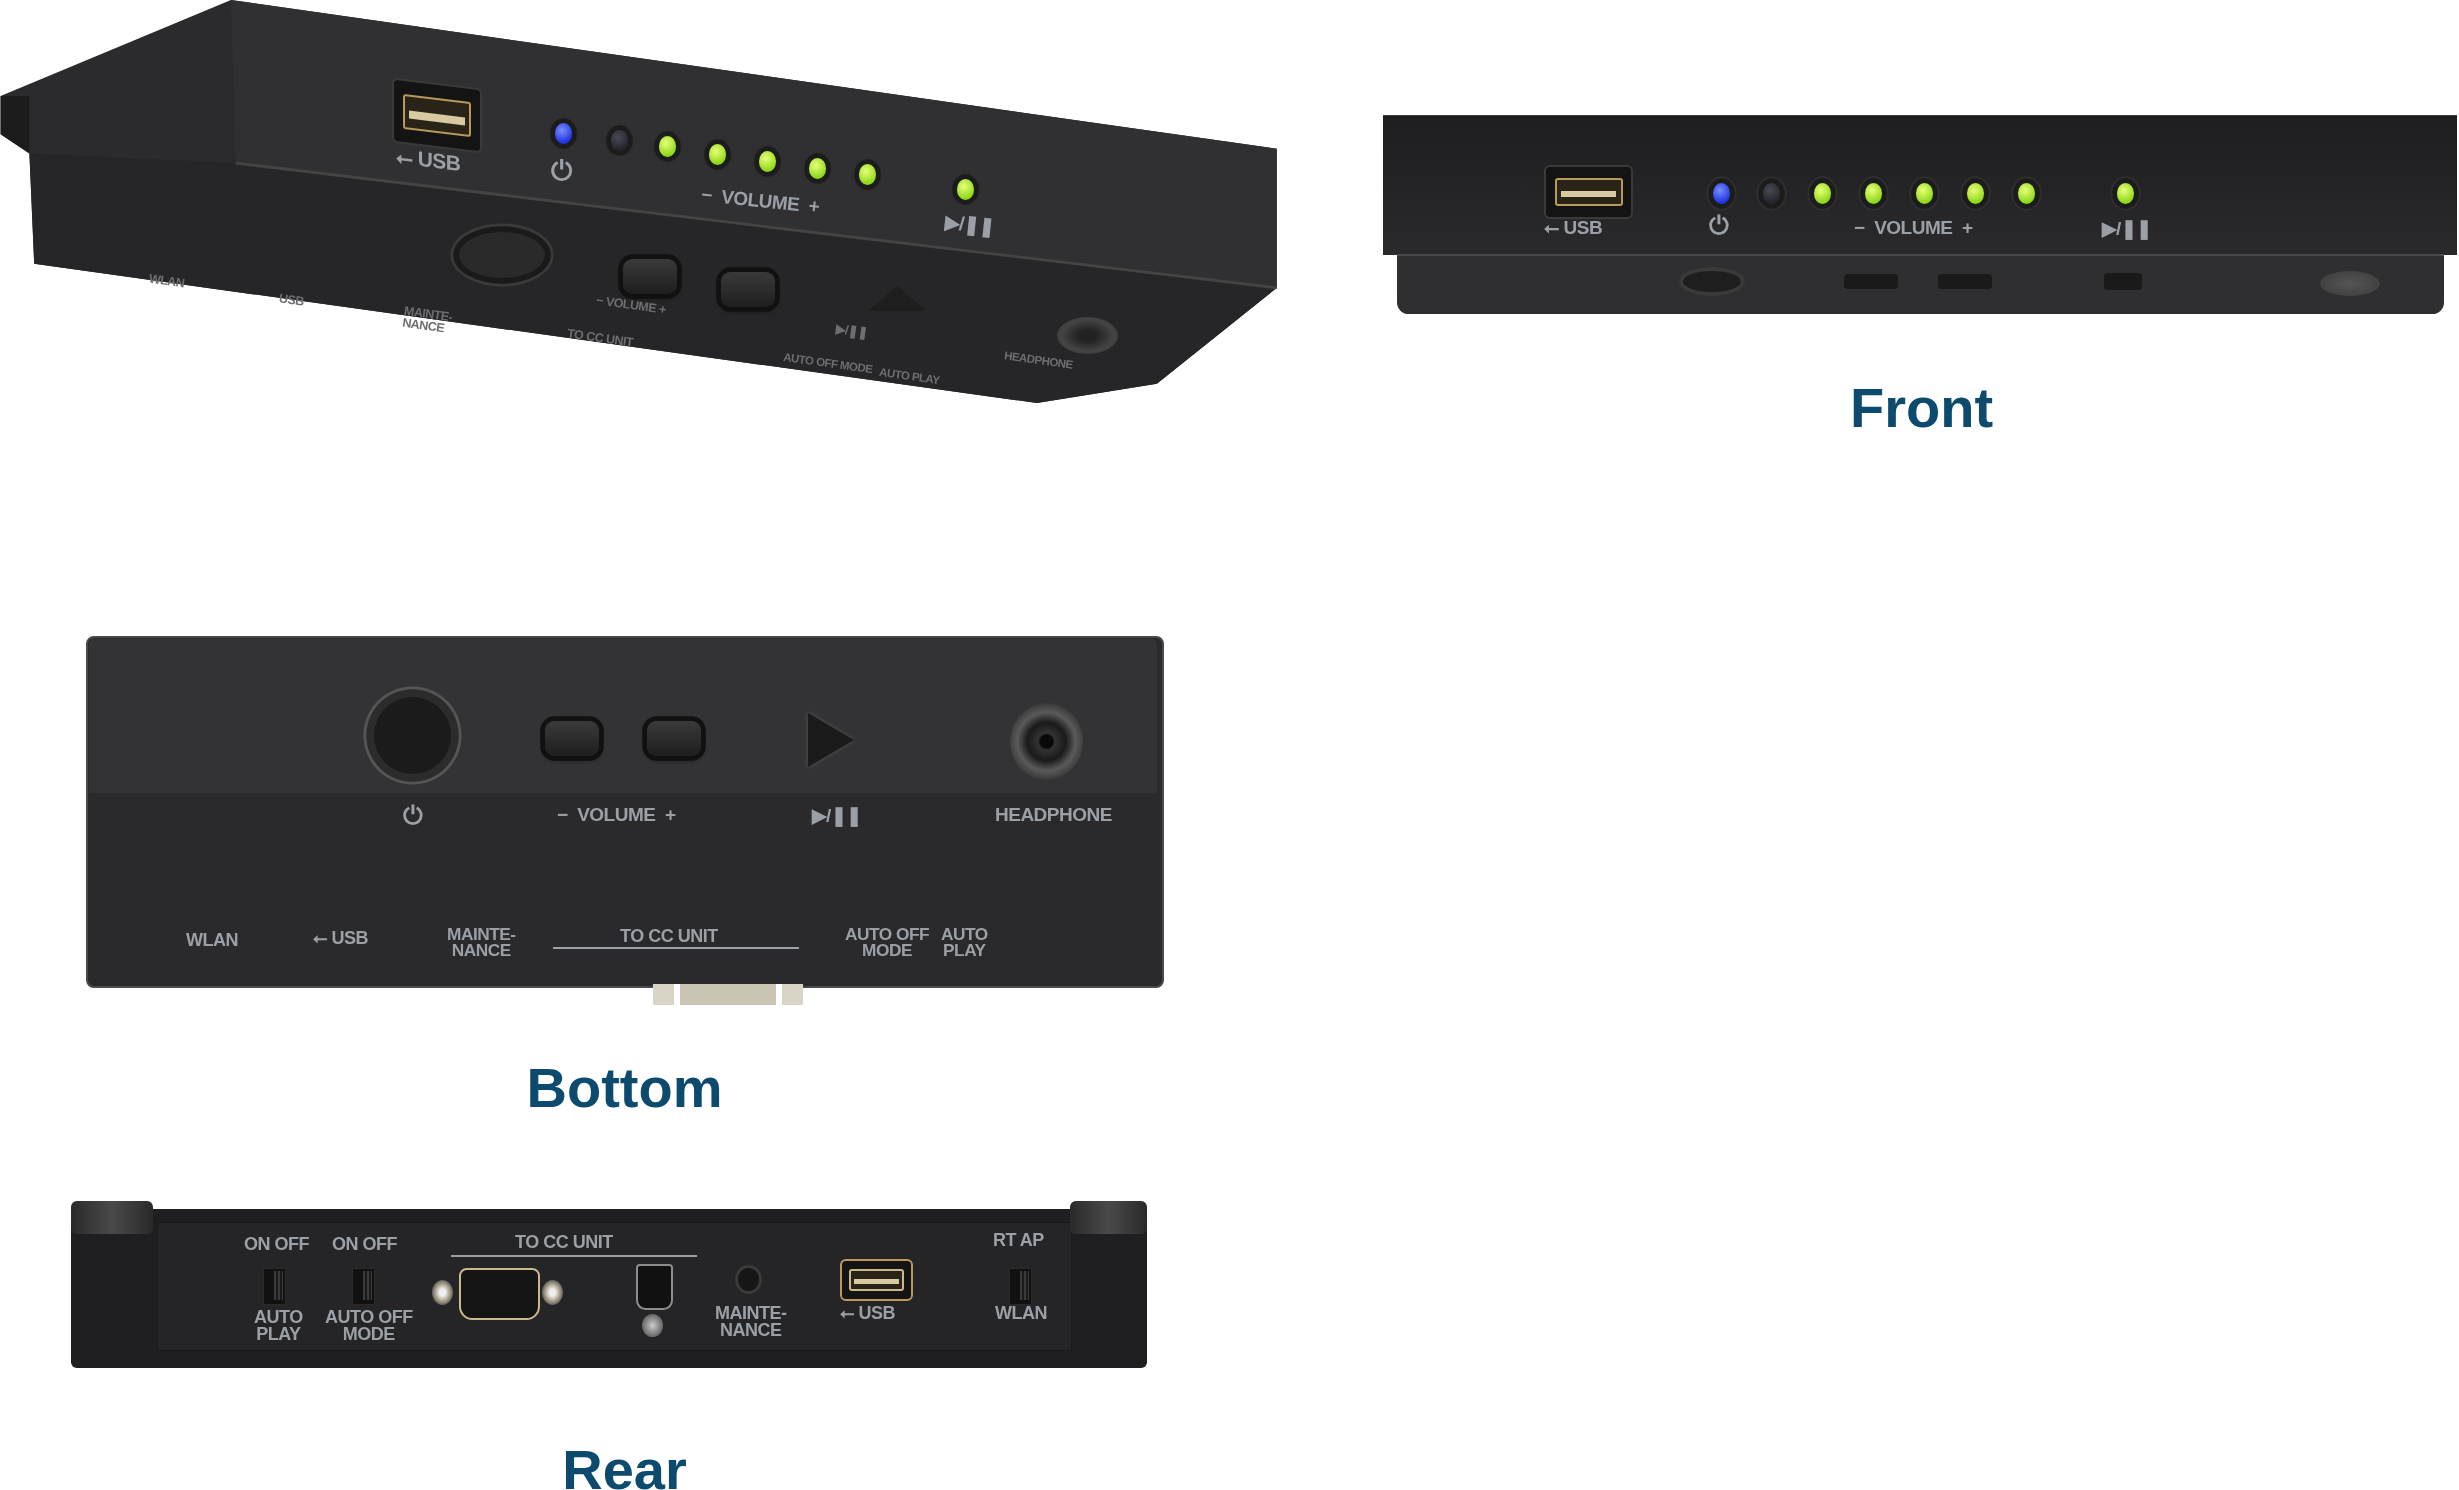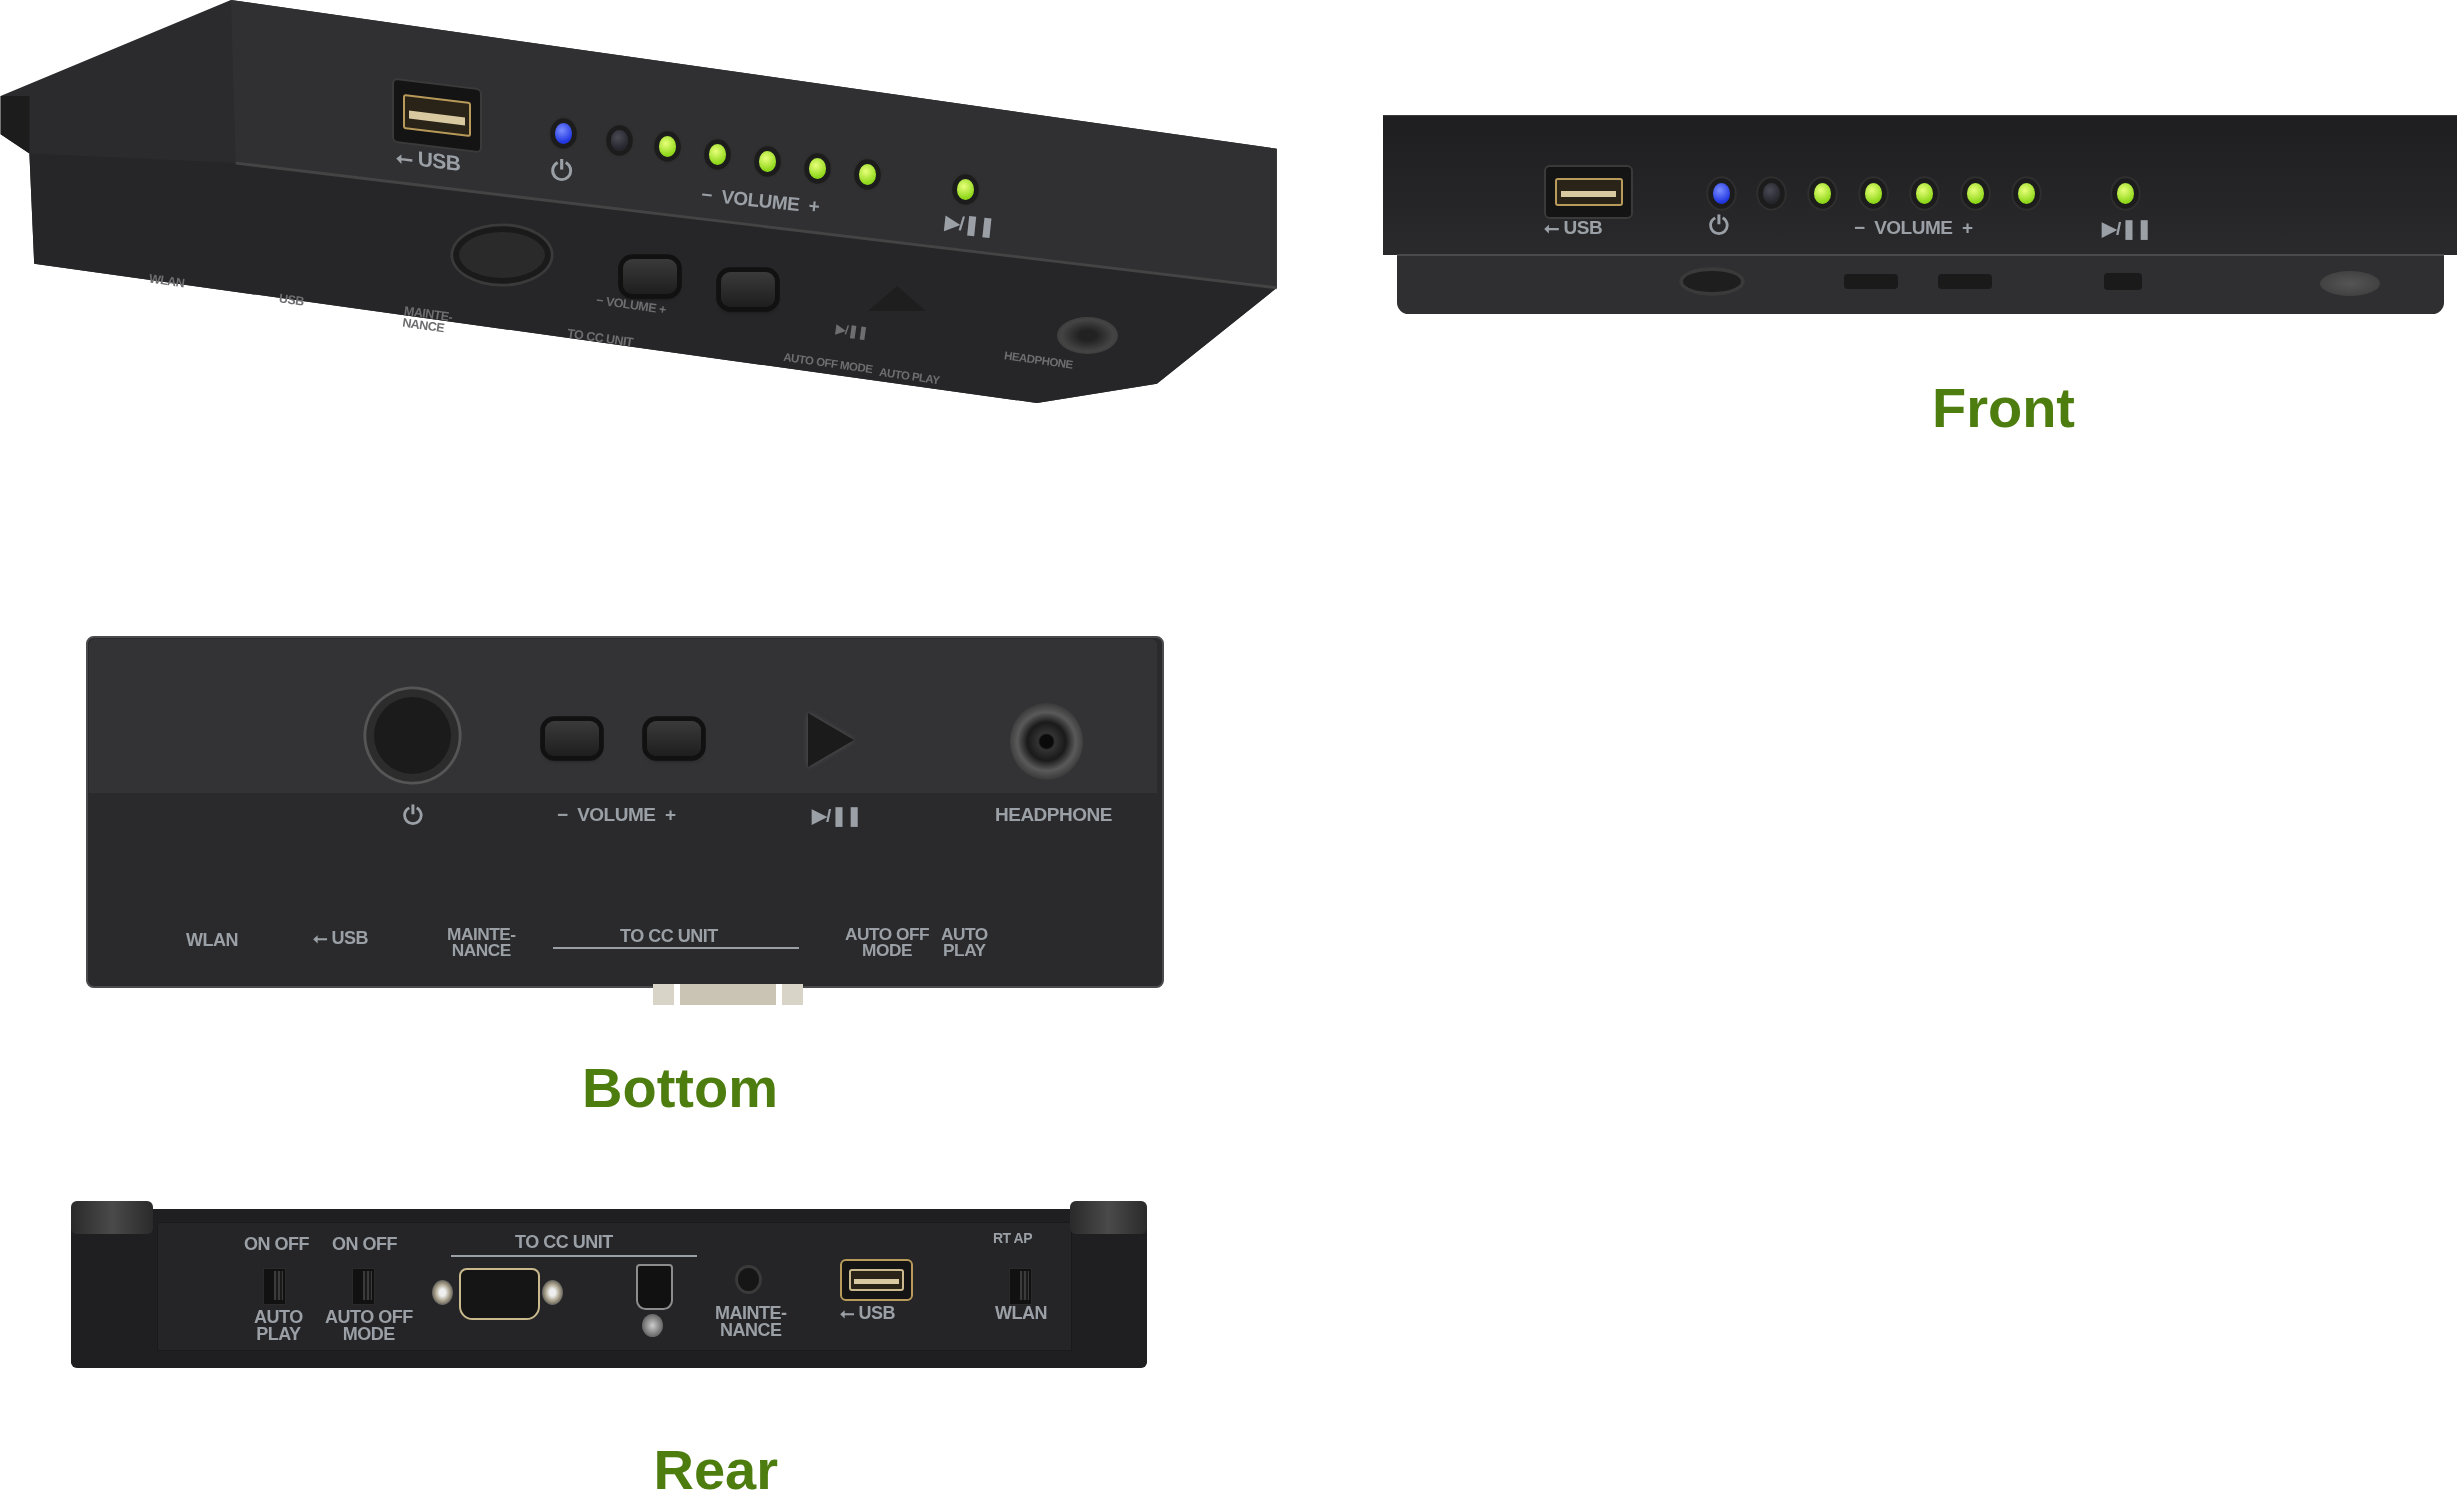--- a/index.html
+++ b/index.html
@@ -1,19 +1,19 @@
 <!DOCTYPE html>
 <html><head>
 <meta charset="utf-8">
 <style>
   html,body{margin:0;padding:0;background:#ffffff;}
   body{width:2459px;height:1491px;position:relative;overflow:hidden;font-family:"Liberation Sans",sans-serif;}
   .abs{position:absolute;}
   .lbl{color:#9aa0a6;font-family:"Liberation Sans",sans-serif;font-weight:bold;white-space:nowrap;letter-spacing:-0.5px;}
-  .caption{position:absolute;font-family:"Liberation Sans",sans-serif;font-weight:bold;font-size:56px;color:#4d7c0f;text-align:right;}
+  .caption{position:absolute;font-family:"Liberation Sans",sans-serif;font-weight:bold;font-size:56px;color:#0c4a6e;text-align:center;}
   .led{position:absolute;width:17.3px;height:21px;border-radius:50%;box-shadow:0 0 0 4.8px #1c1c1c, 0 0 0 6.7px #2f2f2f;}
   .led.blue{background:radial-gradient(circle at 40% 35%,#7a8dff,#2036e0 70%);}
   .led.off{background:radial-gradient(circle at 40% 35%,#4a4a55,#25252c 70%);}
   .led.green{background:radial-gradient(circle at 40% 35%,#e8ff7a,#8fd81a 70%);}
   .usbport{position:absolute;border-radius:5.8px;background:#141414;border:2.9px solid #3a3a3a;}
   .usbport .slot{position:absolute;left:10%;right:10%;top:22%;bottom:22%;border:2.9px solid #b89a5a;background:#2a2418;border-radius:2.9px;}
   .usbport .tongue{position:absolute;left:18%;right:18%;top:48%;height:12%;background:#d8c9a0;}
   .btn-rect{position:absolute;width:54px;height:35px;border-radius:9.6px;background:linear-gradient(#3a3a3a,#1e1e1e);box-shadow:0 0 0 4.8px #111,0 3.8px 5.8px rgba(0,0,0,.6);}
   .switch{position:absolute;width:21px;height:35px;background:#111;border:1.9px solid #2a2a2a;}
   .switch::after{content:"";position:absolute;right:1.9px;top:1.9px;width:9.6px;height:29px;background:repeating-linear-gradient(90deg,#3b3b3b 0 1.9px,#1a1a1a 1.9px 3.8px);}
@@ -171,18 +171,18 @@
   </div>
 
   <div class="usbport" style="left:769px;top:58px;width:69px;height:38px;border-color:#b89a5a;">
       <div class="slot" style="border-color:#c9b98c;"></div>
       <div class="tongue"></div>
     </div>
   <div class="abs lbl" style="left:769px;top:102px;font-size:18px;">
     <span>⭠</span> <span>USB</span>
   </div>
 
-  <div class="abs lbl" style="left:922px;top:29px;font-size:14px;">RT AP</div>
+  <div class="abs lbl" style="left:922px;top:29px;font-size:18px;">RT AP</div>
   <div class="switch" style="left:938px;top:67px;"></div>
   <div class="abs lbl" style="left:924px;top:102px;font-size:18px;">WLAN</div>
 </div>
 <div class="caption" style="left:471px;top:1437px;width:307px;">Rear</div>
 
 
 </body></html>

